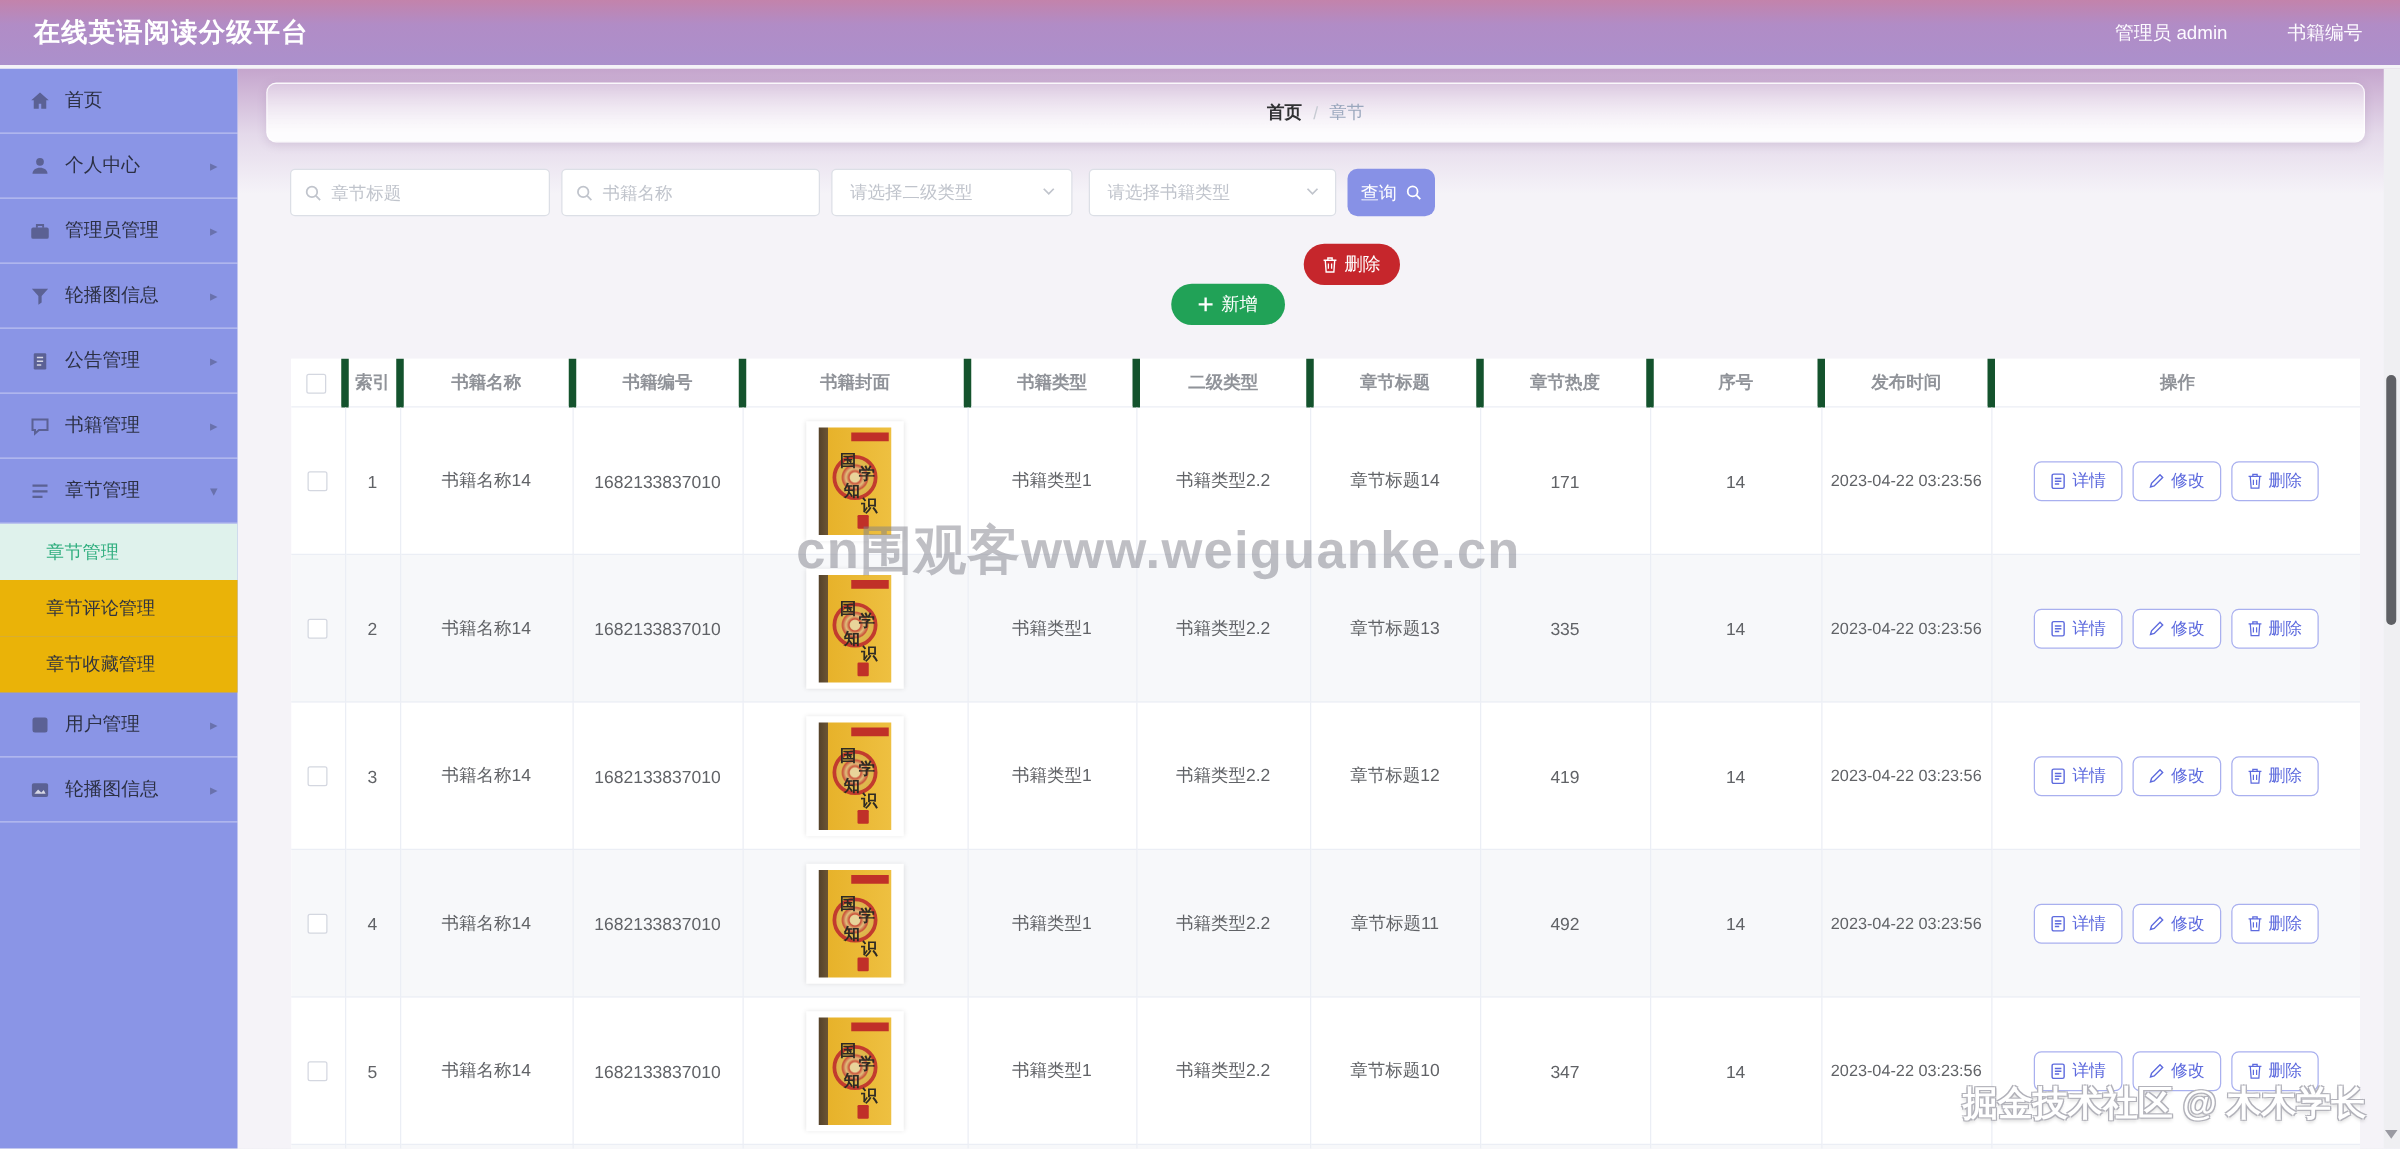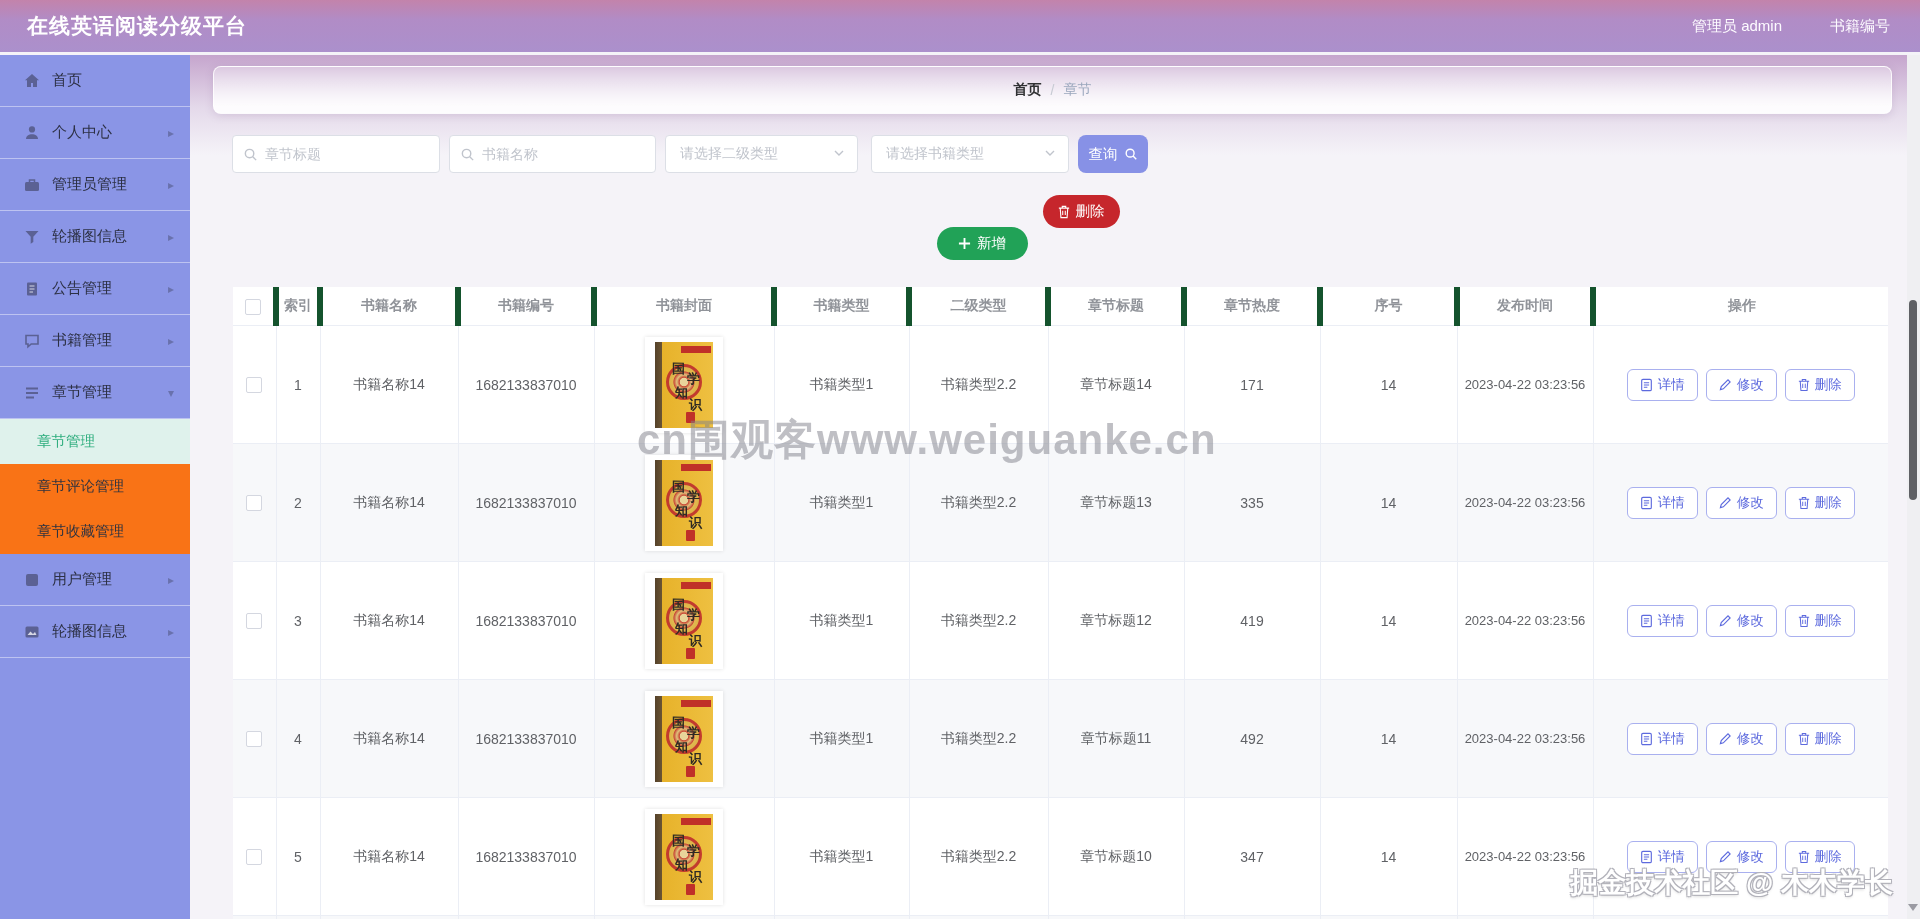--- a/index.html
+++ b/index.html
@@ -21,21 +21,21 @@
   .h-right .h-item{cursor:default;}
 
   
   .sidebar{position:absolute;top:55px;left:0;bottom:0;width:190px;background:var(--sidebar);z-index:5;}
   .sb-item{display:flex;align-items:center;position:relative;font-size:15px;color:#2c3044;}
   .sb-item.parent{height:51px;padding-left:23px;border-bottom:1px solid rgba(250,250,255,.45);}
   .sb-icon{width:18px;height:18px;margin-right:11px;color:rgba(44,46,66,.5);display:inline-flex;}
   .sb-icon svg{width:18px;height:18px;}
   .sb-label{flex:1;}
   .sb-arrow{position:absolute;right:16px;font-size:12px;color:rgba(44,46,66,.35);}
-  .sb-item.sub{height:45px;background:#f97316;padding-left:37px;font-size:14.5px;color:#2f3340;}
+  .sb-item.sub{height:45px;background:#eab308;padding-left:37px;font-size:14.5px;color:#2f3340;}
   .sb-item.sub.active{background:var(--active-green-bg);color:var(--active-green);}
 
   
   .main{position:absolute;top:55px;left:190px;right:0;bottom:0;overflow:hidden;
         background:linear-gradient(180deg,#c5a5cd 0px,#e4d9ea 52px,#f5f3f8 100px,#f5f3f8 100%);}
 
   .bc-card{margin:11px 28px 0 23px;height:46px;border-radius:8px;
            background:linear-gradient(180deg,rgba(255,255,255,.30) 0%,rgba(255,255,255,.92) 85%);
            border:1px solid rgba(255,255,255,.8);
            box-shadow:0 2px 8px rgba(120,90,140,.18);

